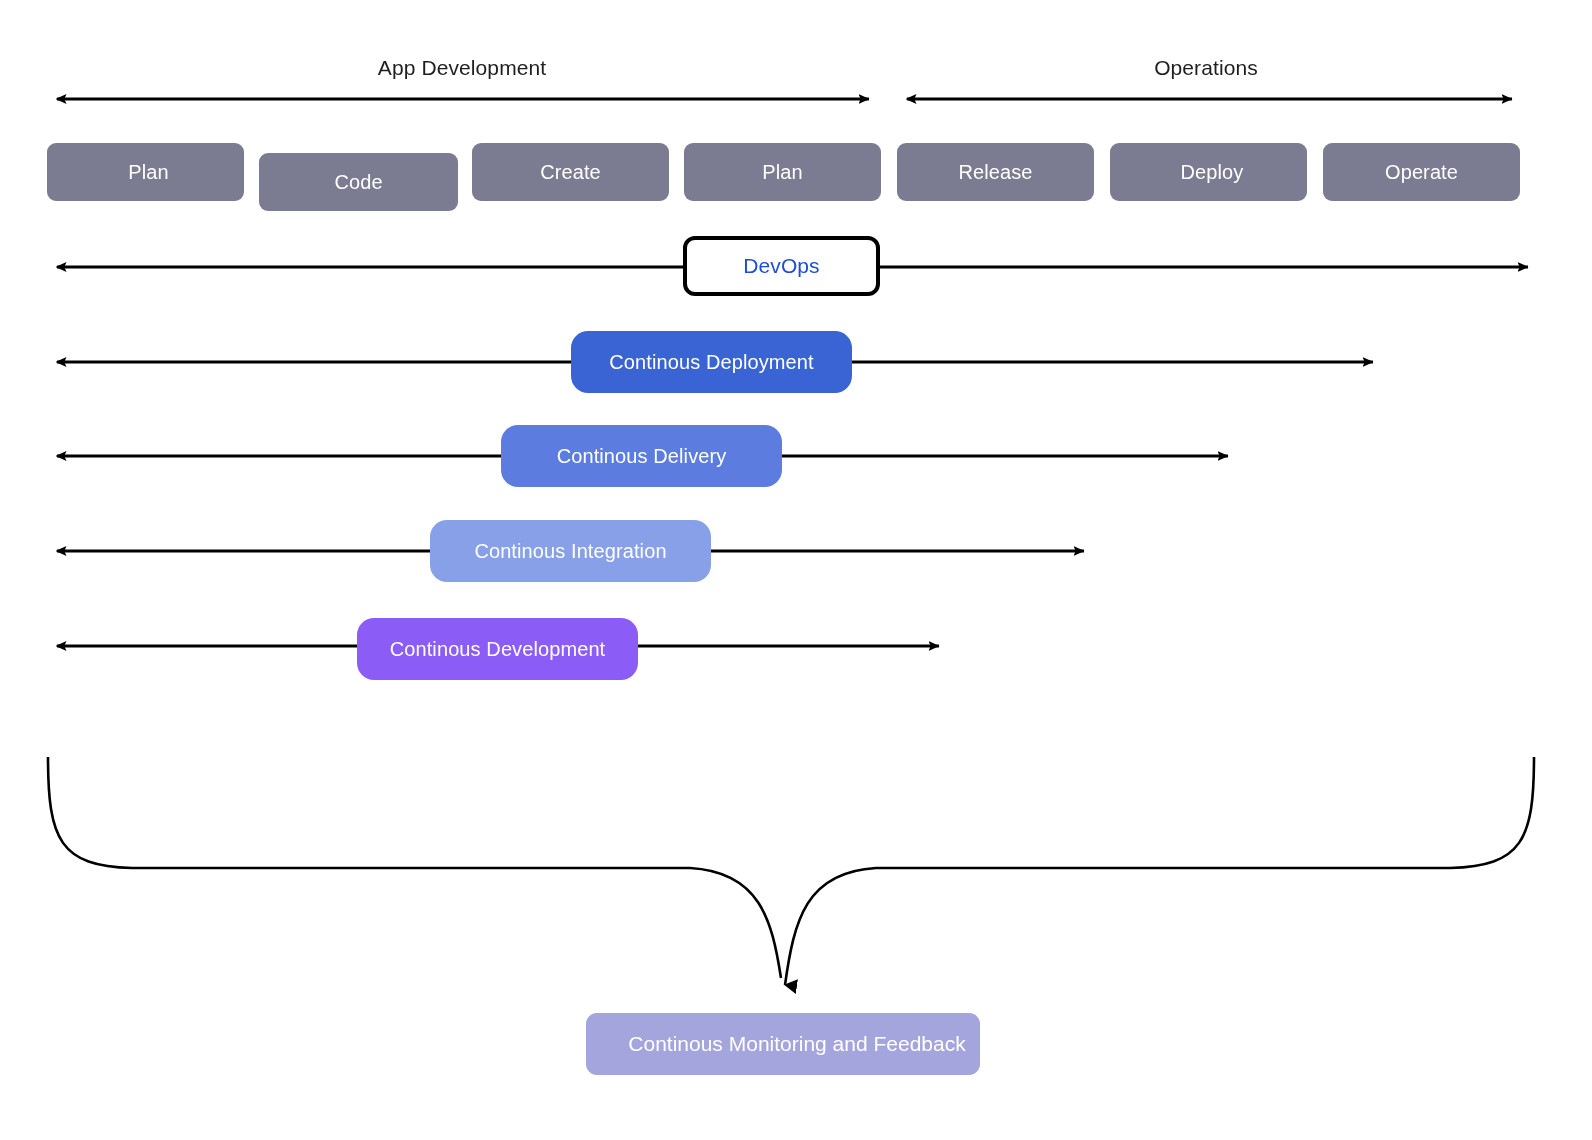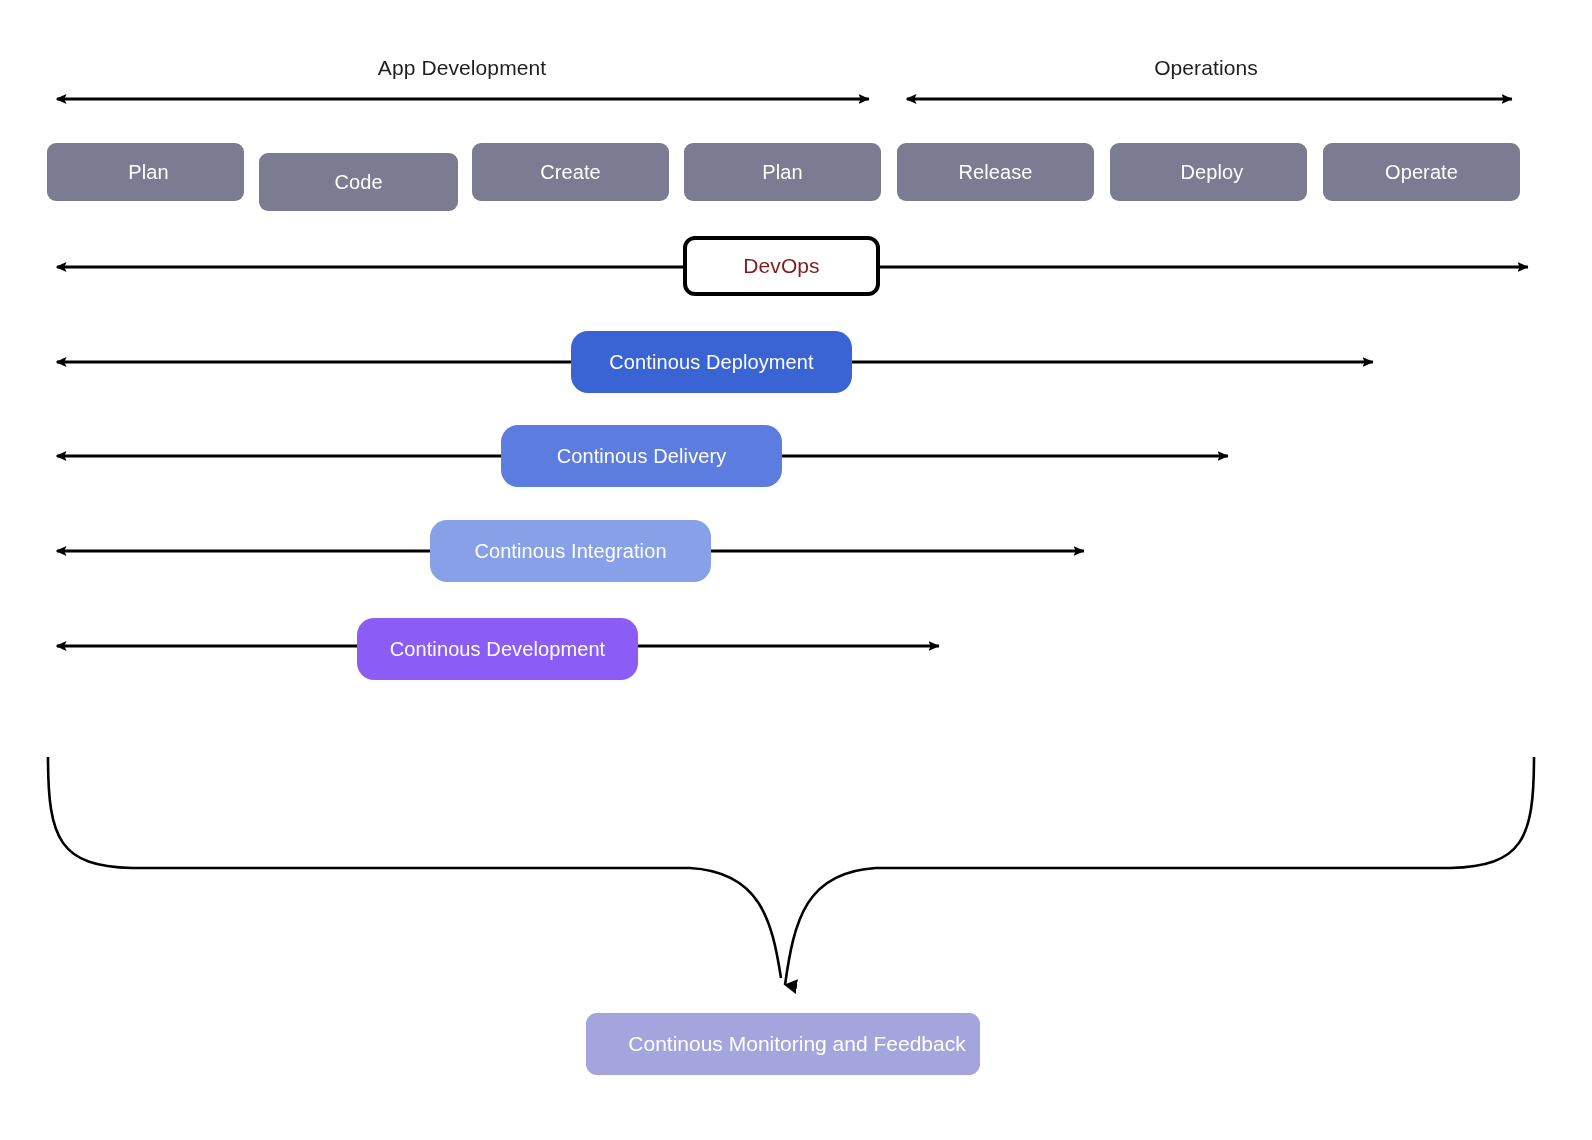--- a/index.html
+++ b/index.html
@@ -49,21 +49,21 @@
     justify-content: center;
     box-sizing: border-box;
     letter-spacing: 0.1px;
   }
   
   .devops-pill {
     position: absolute;
     background: #ffffff;
     border: 4px solid #000000;
     border-radius: 12px;
-    color: #7f1d1d;
+    color: #1d4ed8;
     font-size: 21px;
     display: flex;
     align-items: center;
     justify-content: center;
     box-sizing: border-box;
     letter-spacing: 0.1px;
   }
   
   .practice-pill {
     position: absolute;

